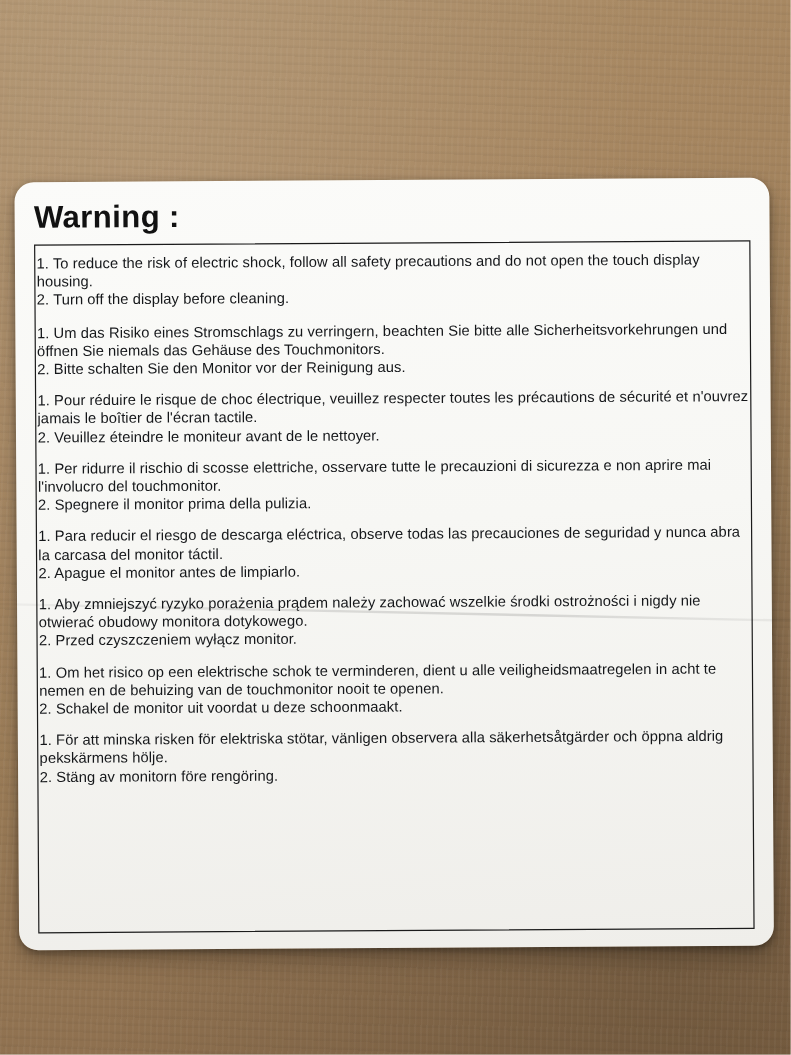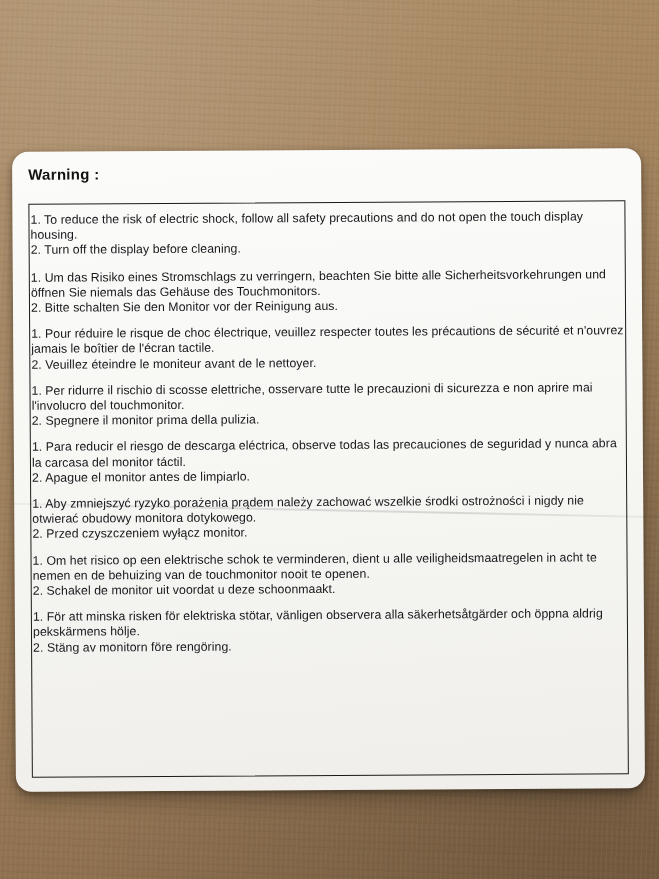--- a/index.html
+++ b/index.html
@@ -69,21 +69,21 @@
     top: 52px;
     right: 16px;
     bottom: 14px;
     border: 1.5px solid #1b1b1b;
   }
 
   #warning-title {
     position: absolute;
     left: 16px;
     top: 14px;
-    font-size: 15px;
+    font-size: 26px;
     font-weight: 700;
     color: #111111;
     letter-spacing: 0.3px;
   }
 
   #blocks {
     position: absolute;
     left: 18px;
     right: 14px;
     top: 61px;

